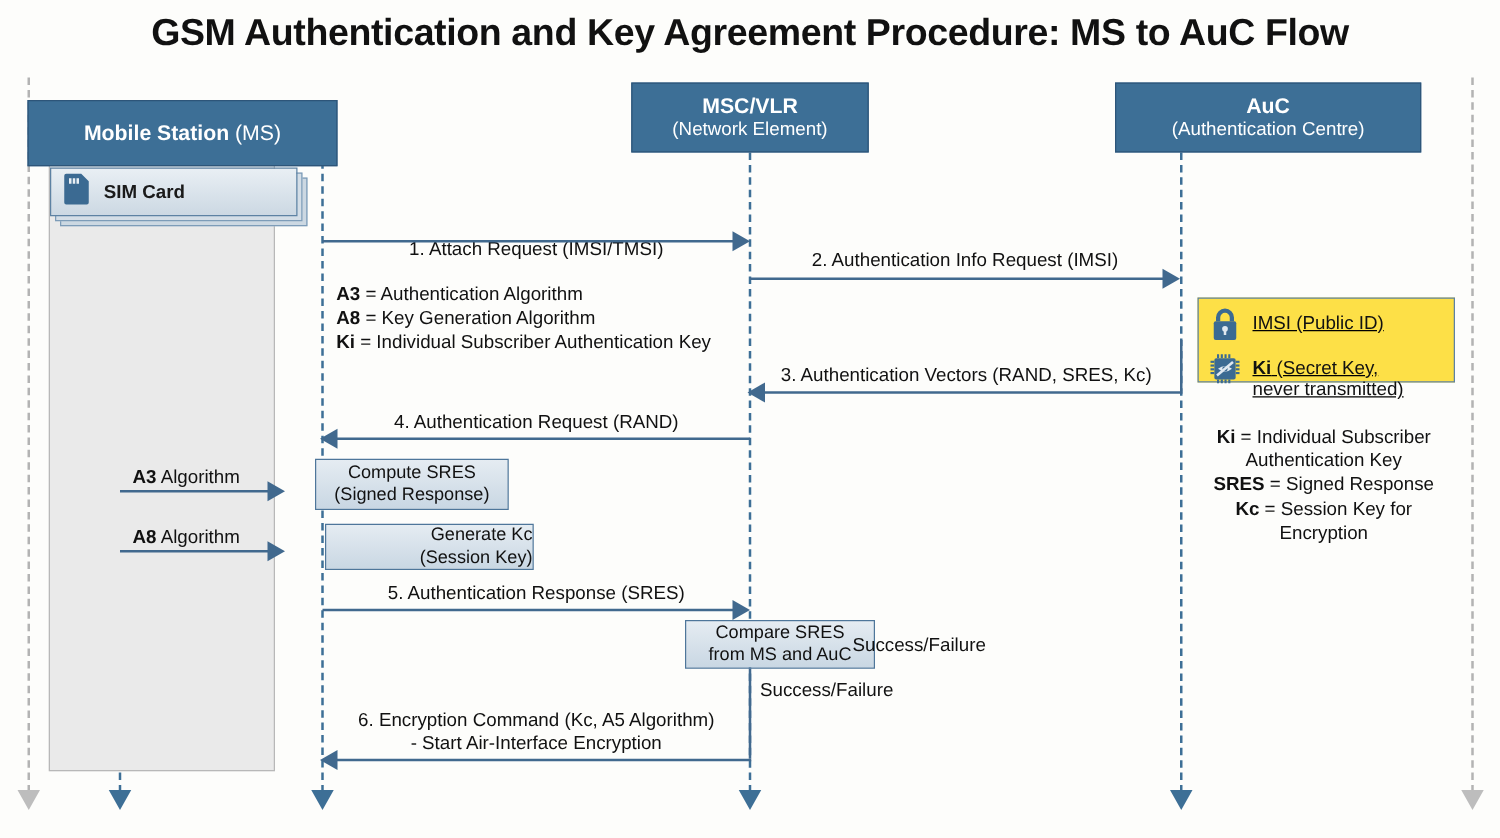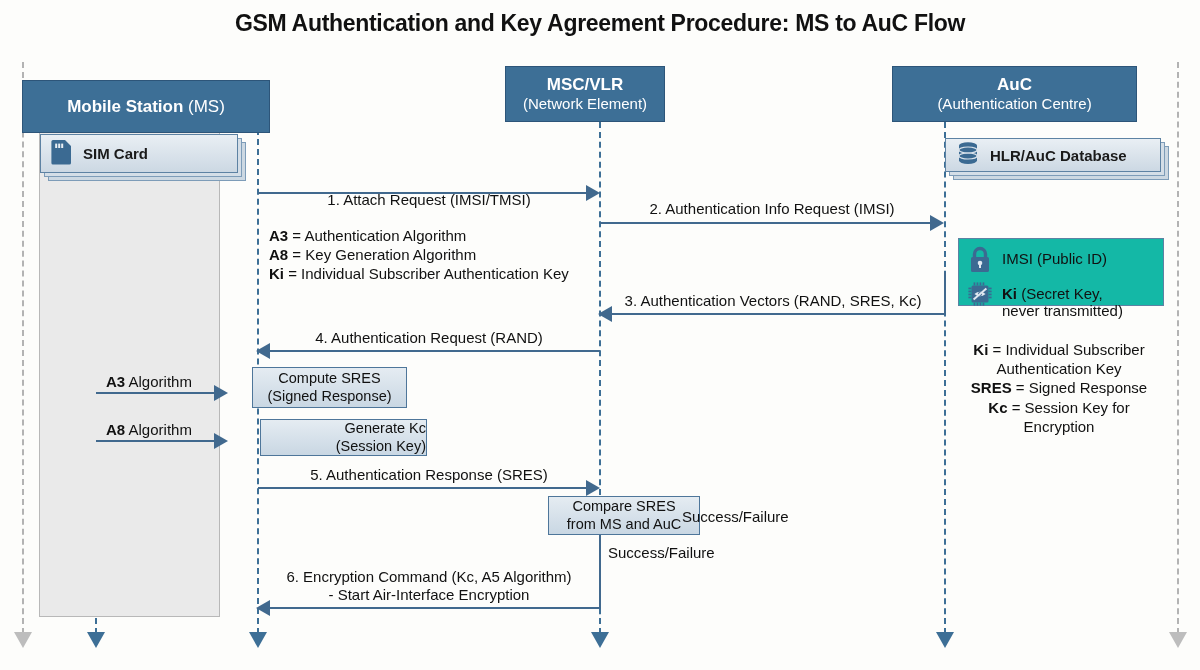--- a/index.html
+++ b/index.html
@@ -8,21 +8,21 @@
     background: #fdfdfb;
     font-family: "Liberation Sans", sans-serif;
     overflow: hidden;
   }
   #canvas { position: relative; width: 1200px; height: 670px; }
 
   
   .title {
     position: absolute; left: 0; top: 10px; width: 1200px;
     text-align: center;
-    font-size: 23px; font-weight: bold; letter-spacing: -0.3px;
+    font-size: 30px; font-weight: bold; letter-spacing: -0.3px;
     color: #111111;
   }
 
   
   .actor-box {
     position: absolute;
     background: #3d6f96;
     border: 1px solid #2d5579;
     color: #ffffff;
     text-align: center;
@@ -87,23 +87,24 @@
     display: flex; flex-direction: column;
     align-items: center; justify-content: center;
     font-size: 14.5px; color: #111; line-height: 1.18;
     text-align: center;
     margin-left: 24px;
   }
 
   
   .cred {
     position: absolute;
-    background: #14b8a6;
+    background: #fde047;
     border: 1px solid #5d82a3;
     padding: 7px 8px 7px 8px;
+    text-decoration: underline;
   }
   .cred-row { display: flex; align-items: flex-start; gap: 9px; margin-bottom: 4px; }
   .cred-row:last-child { margin-bottom: 0; }
   .cred-txt { font-size: 15px; color: #111; line-height: 1.16; padding-top: 4px; }
   .cred-txt b { font-weight: bold; }
 
   
   .msg-line {
     position: absolute; height: 0;
     border-top: 2.5px solid #41698e;
@@ -162,21 +163,21 @@
 
   <div class="ms-container" style="left:39px; top:123px; width:181px; height:494px;"></div>
 
   <div class="actor-box" style="left:22px; top:80px; width:248px; height:53px;">
     <div class="actor-l1">
       <span>Mobile Station</span>
       <span class="thin">(MS)</span>
     </div>
   </div>
 
-  <div class="actor-box" style="left:505px; top:66px; width:160px; height:56px;">
+  <div class="actor-box" style="left:505px; top:66px; width:190px; height:56px;">
     <div class="actor-l1">MSC/VLR</div>
     <div class="actor-l2">(Network Element)</div>
   </div>
 
   <div class="actor-box" style="left:892px; top:66px; width:245px; height:56px;">
     <div class="actor-l1">AuC</div>
     <div class="actor-l2">(Authentication Centre)</div>
   </div>
 
   <div class="stack" style="left:40px; top:134px; width:198px; height:39px;">
@@ -188,37 +189,20 @@
           <path d="M2 1 h12 l6 6 v17 a1.6 1.6 0 0 1 -1.6 1.6 H2 A1.6 1.6 0 0 1 0.4 24 V2.6 A1.6 1.6 0 0 1 2 1 Z" fill="#3b6a92"></path>
           <rect x="4.2" y="4.6" width="2" height="4.4" fill="#e9eff4"></rect>
           <rect x="7.2" y="4.6" width="2" height="4.4" fill="#e9eff4"></rect>
           <rect x="10.2" y="4.6" width="2" height="4.4" fill="#e9eff4"></rect>
         </svg>
       </span>
       <span class="lbl">SIM Card</span>
     </div>
   </div>
 
-  <div class="stack" style="left:945px; top:138px; width:216px; height:34px;">
-    <div class="sh"></div>
-    <div class="sh2"></div>
-    <div class="face">
-      <span class="ico">
-        <svg width="24" height="24" viewBox="0 0 24 24">
-          <ellipse cx="12" cy="4.6" rx="9" ry="3.4" fill="#3b6a92"></ellipse>
-          <path d="M3 4.6 v4.4 a9 3.4 0 0 0 18 0 V4.6 Z" fill="#3b6a92"></path>
-          <path d="M3 10.6 v4.4 a9 3.4 0 0 0 18 0 V10.6 Z" fill="#3b6a92"></path>
-          <path d="M3 16.6 v3.0 a9 3.4 0 0 0 18 0 V16.6 Z" fill="#3b6a92"></path>
-          <ellipse cx="12" cy="9.0" rx="9" ry="3.0" fill="none" stroke="#d7e1ea" stroke-width="1.1"></ellipse>
-          <ellipse cx="12" cy="15.0" rx="9" ry="3.0" fill="none" stroke="#d7e1ea" stroke-width="1.1"></ellipse>
-        </svg>
-      </span>
-      <span class="lbl">HLR/AuC Database</span>
-    </div>
-  </div>
 
   <div class="msg-label ctr" style="left:258px; top:171px; width:342px;margin-top:20px;">1. Attach Request (IMSI/TMSI)</div>
   <div class="msg-line" style="left:258px; top:192px; width:330px;"></div>
   <div class="head-r" style="left:586px; top:185px;"></div>
 
   <div class="legend" style="left:269px; top:226px;">
     <div><b>A3</b><span> = Authentication Algorithm</span></div>
     <div><b>A8</b><span> = Key Generation Algorithm</span></div>
     <div><b>Ki</b><span> = Individual Subscriber Authentication Key</span></div>
   </div>

